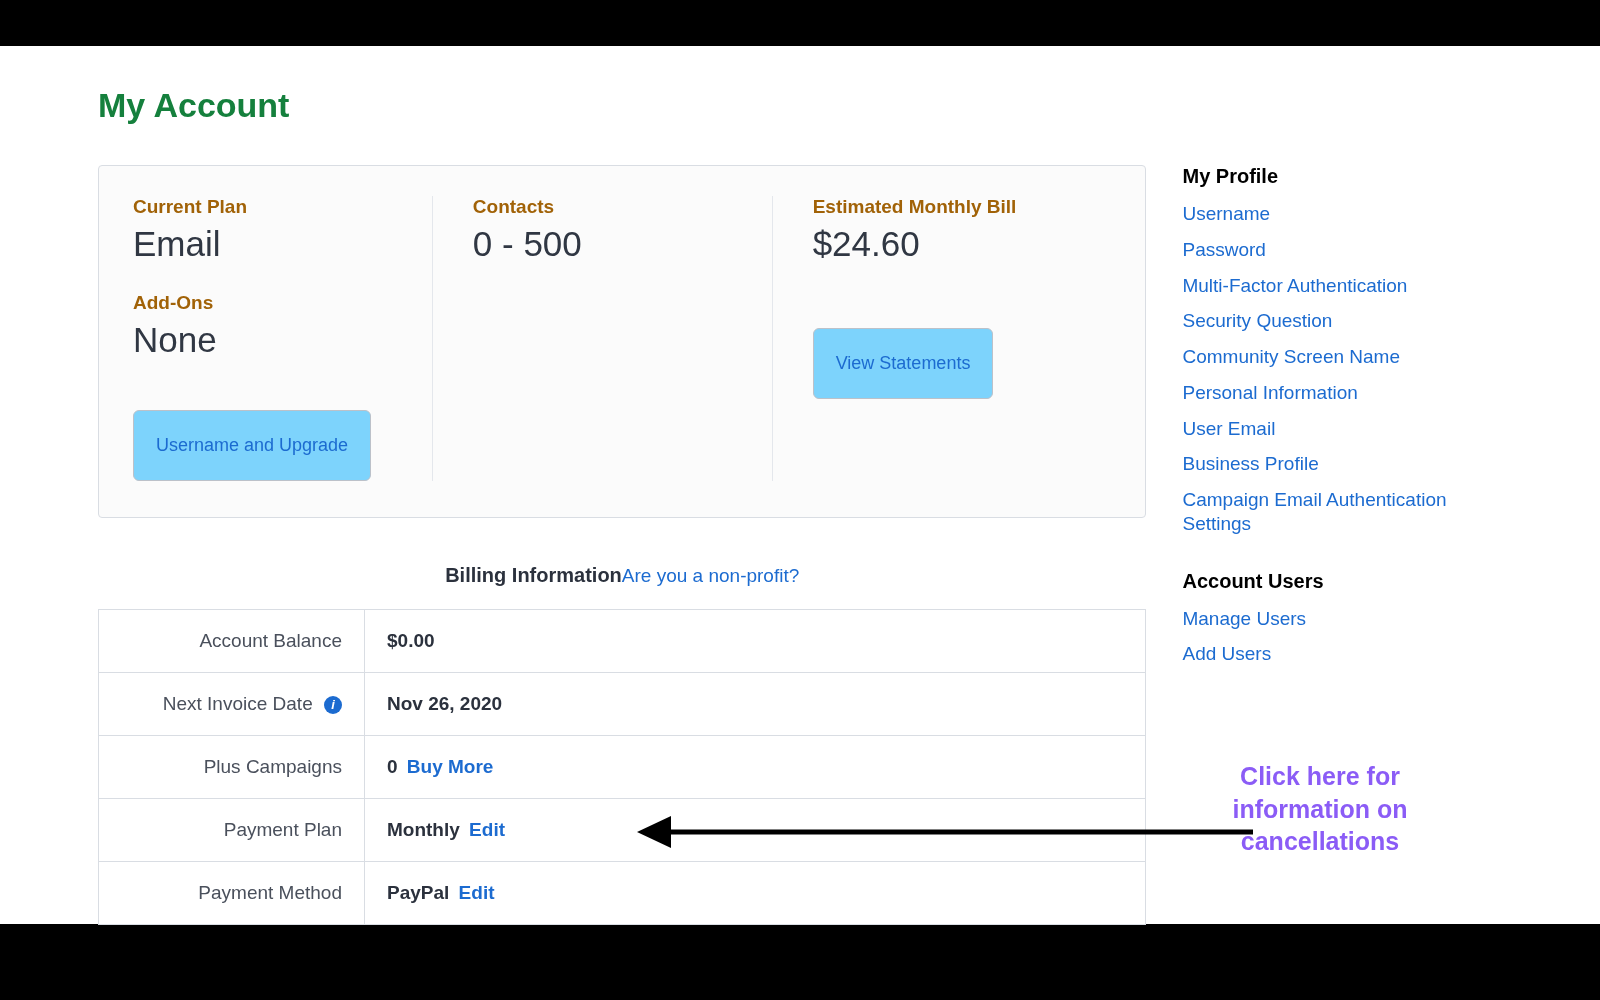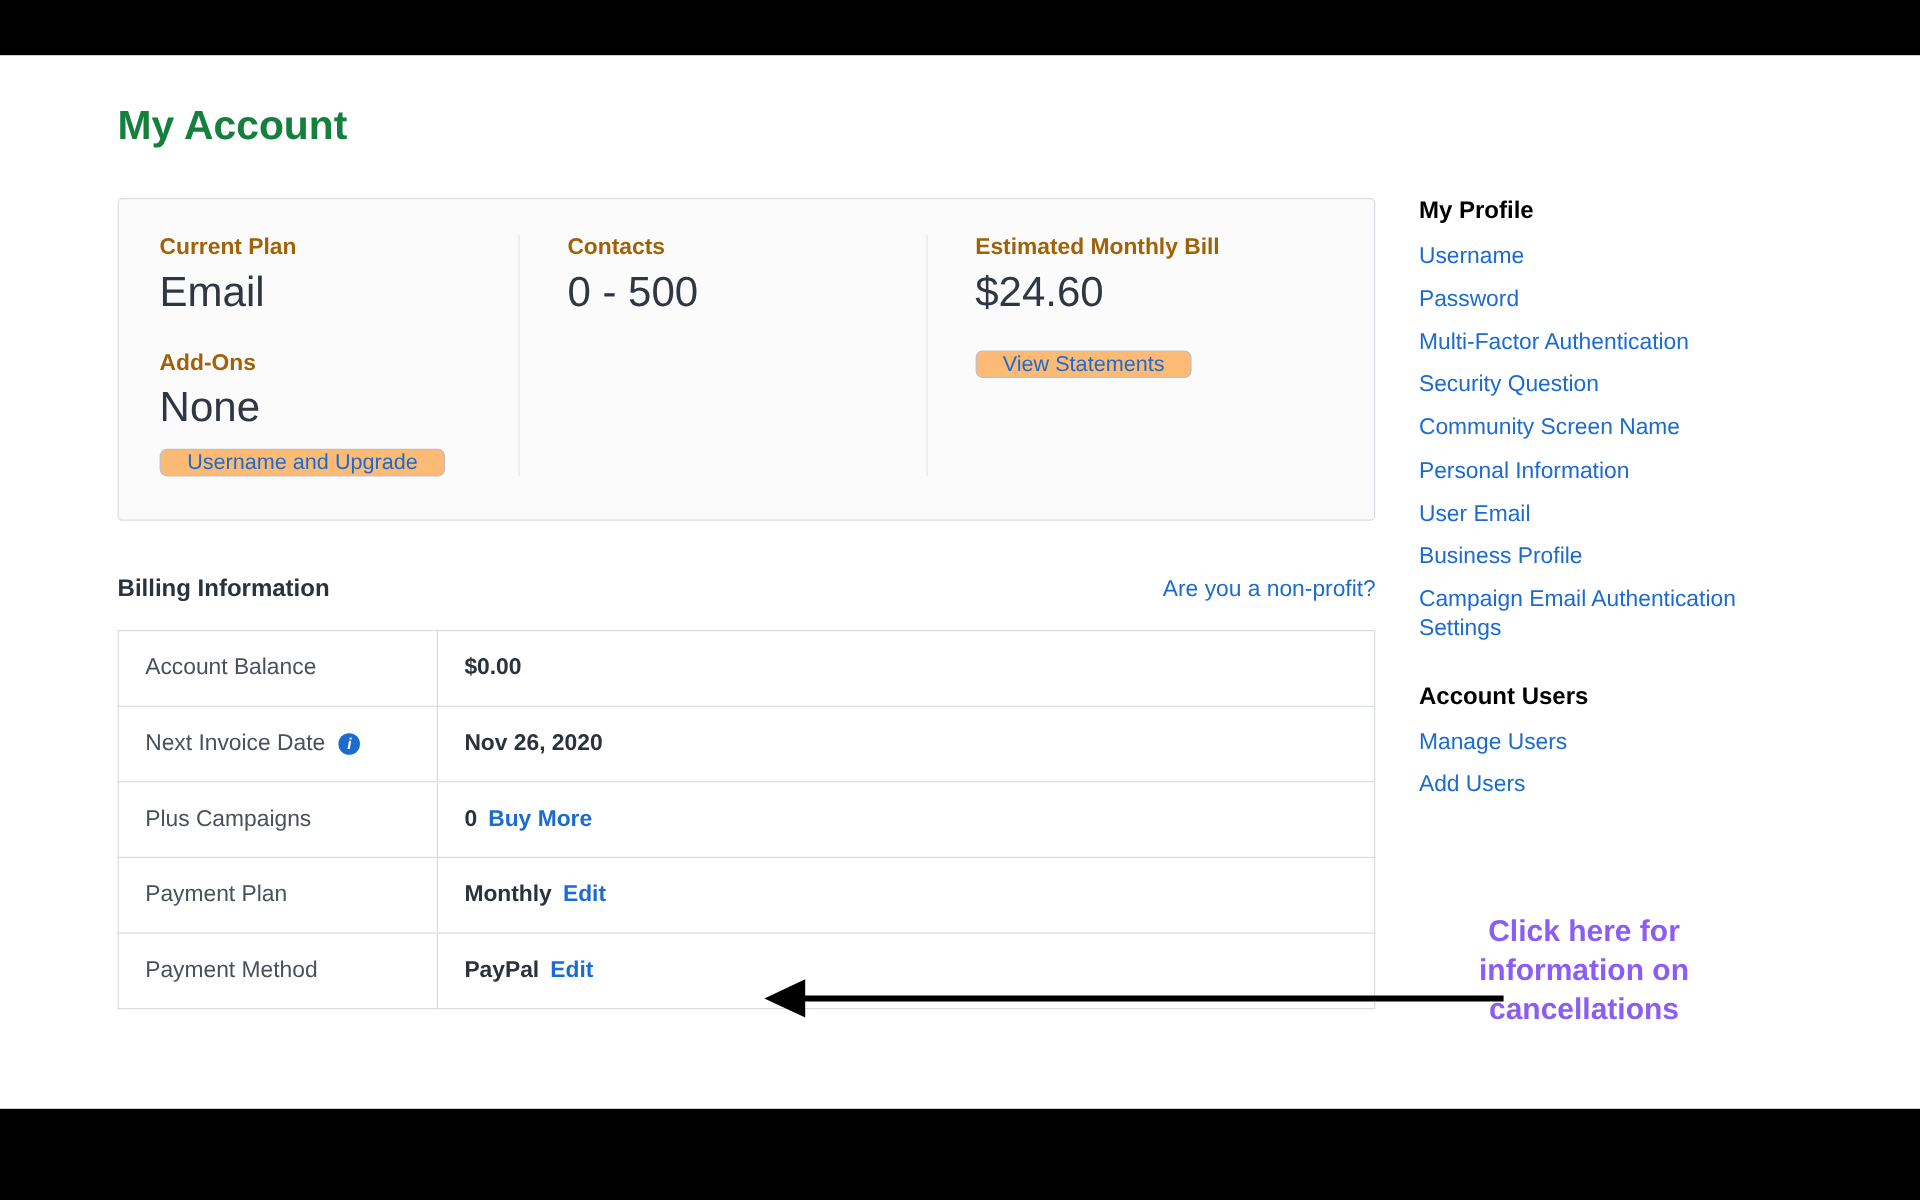--- a/index.html
+++ b/index.html
@@ -46,31 +46,32 @@
   }
   .plan-value {
     font-size: 35px;
     font-weight: 400;
     color:#303743;
     margin-bottom: 28px;
   }
   .btn {
     display:inline-block;
     border:1px solid #bcc1c9;
-    background:#fdba74;
+    background:#7dd3fc;
     border-radius:6px;
     font-size:18px;
     color:#1c6bd0;
-    padding: 0 22px;
+    padding: 24px 22px;
     cursor:pointer;
+    margin-top:36px;
   }
   
   .billing-header {
     display:flex;
-    justify-content:space-between;
+    justify-content:center;
     align-items:center;
     margin-top: 46px;
     margin-bottom: 22px;
   }
   .billing-header h2 {
     font-size:20px;
     font-weight:700;
     color:#2b313d;
   }
   .link { color:#1c6bd0; font-size:19px; cursor:pointer; }
@@ -79,21 +80,21 @@
     border-collapse: collapse;
     border:1px solid #d9dde3;
   }
   table.billing td {
     border:1px solid #d9dde3;
     padding: 20px 22px;
     font-size:19px;
     color:#3c4350;
     vertical-align: middle;
   }
-  table.billing td.key { width:266px; color:#4a505c; }
+  table.billing td.key { width:266px; color:#4a505c;text-align:right; }
   table.billing td.val { font-weight:700; color:#2b313d; }
   .val .plain { font-weight:700; }
   .val .lnk  { font-weight:700; color:#1c6bd0; cursor:pointer; margin-left:4px; }
   .info-dot {
     display:inline-flex; align-items:center; justify-content:center;
     width:18px; height:18px; border-radius:50%;
     background:#1c6bd0; color:#fff; font-size:13px; font-style:italic;
     font-weight:700; margin-left:6px; vertical-align:middle;
   }
   

